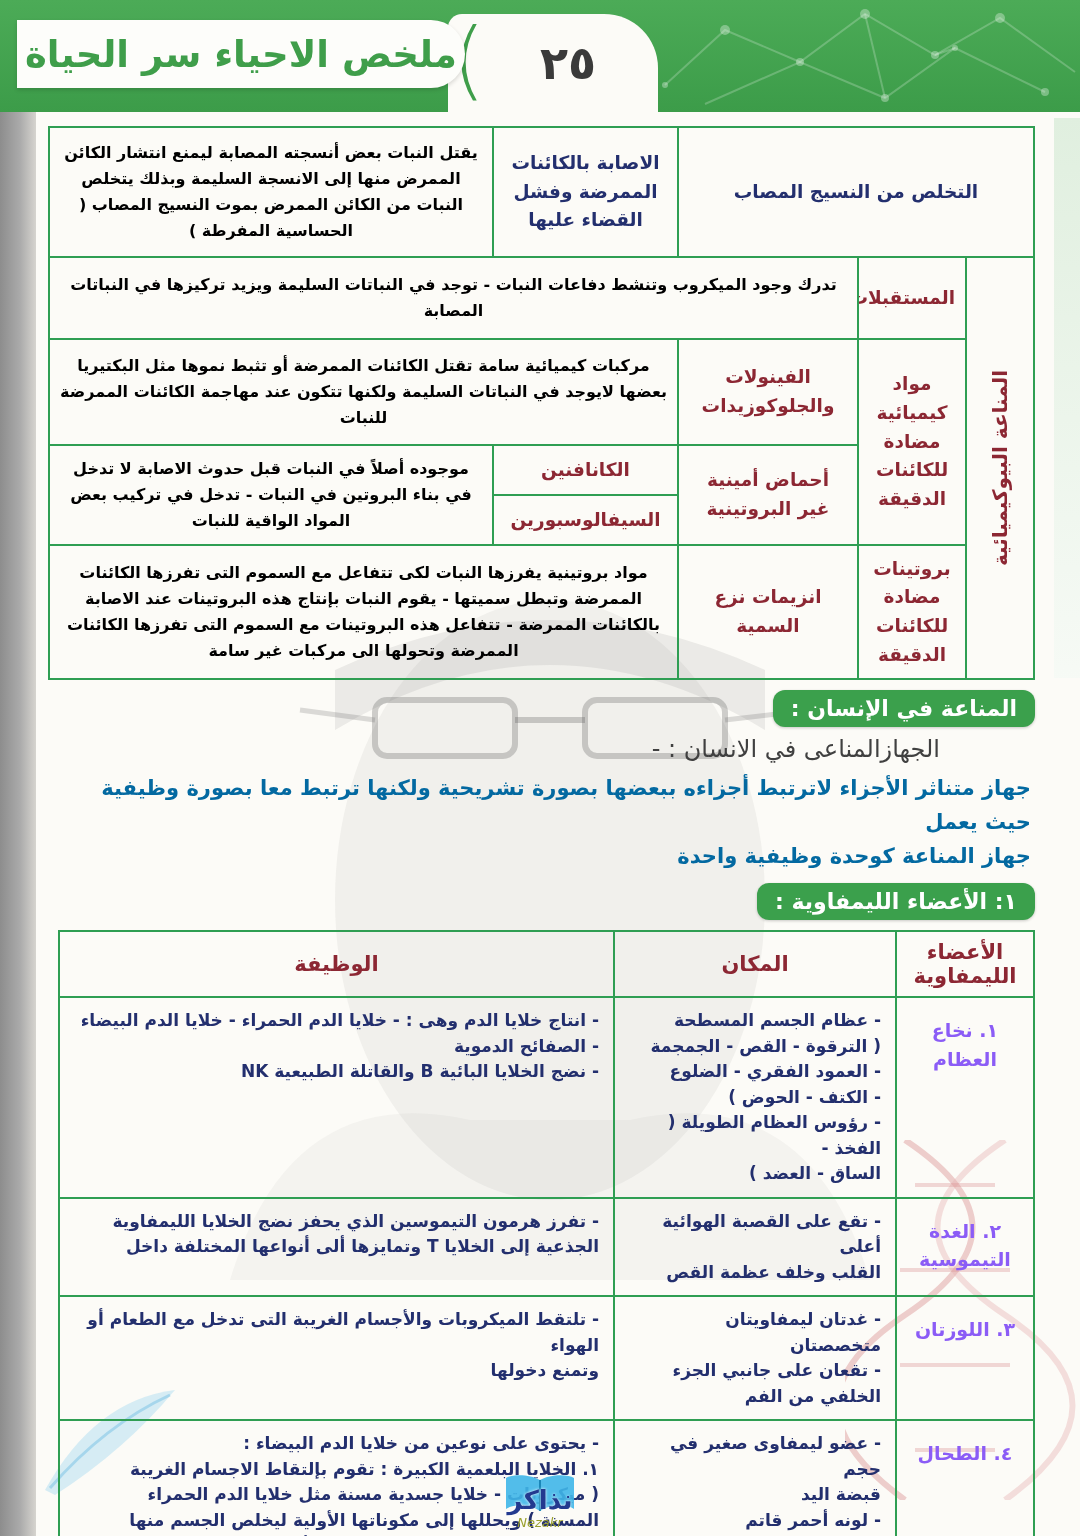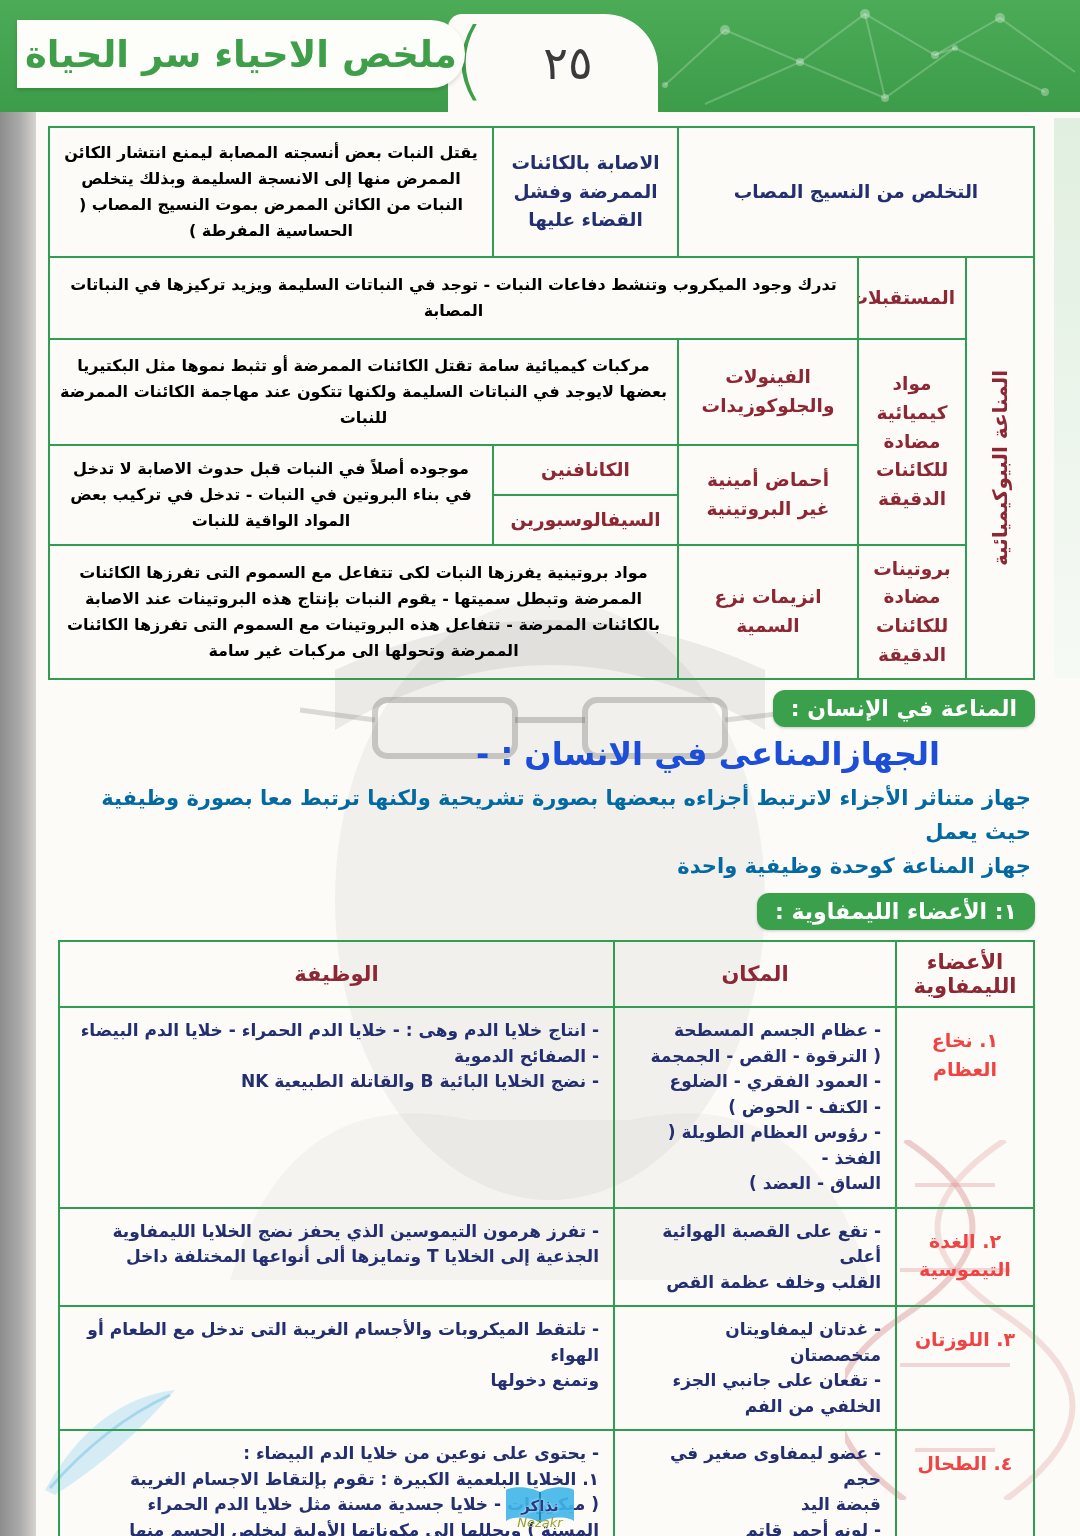--- a/index.html
+++ b/index.html
@@ -17,21 +17,21 @@
   .banner { position:relative; width:1080px; height:112px;
     background:linear-gradient(180deg,#4cab57,#3c9c49); z-index:2; }
   .net-pattern { position:absolute; right:0; top:0; width:430px; height:112px; }
   .title-box { position:absolute; left:17px; top:20px; width:448px; height:68px; background:#fdfdfa;
     border-radius:0 34px 34px 0; display:flex; align-items:center; justify-content:center;
     box-shadow:0 2px 4px rgba(0,0,0,.15); }
   .title { color:#3f9e4a; font-size:37px; font-weight:bold; white-space:nowrap; }
   .num-notch { position:absolute; left:448px; top:14px; width:210px; height:98px; background:#fcfbf7;
     border-radius:14px 54px 0 0; display:flex; align-items:center; justify-content:center; }
   .bracket { position:absolute; left:4px; top:-4px; color:#3f9e4a; font-size:86px; line-height:98px; font-weight:300; }
-  .page-num { color:#3a3a3a; font-size:46px; font-weight:normal; margin-left:30px; }
+  .page-num { color:#3a3a3a; font-size:46px; font-weight:bold; margin-left:30px; }
 
   
   .bg-art { position:absolute; z-index:0; pointer-events:none; }
 
   .content { position:relative; z-index:1; padding:14px 45px 0 48px; direction:rtl; }
 
   table { border-collapse:collapse; table-layout:fixed; width:100%; direction:rtl; background:transparent; }
   td, th { border:2px solid #2f9e53; vertical-align:middle; text-align:center; padding:8px 10px; overflow:hidden; }
 
   .plant-table .desc  { color:#000000; font-weight:bold; font-size:16px; line-height:1.62; }
@@ -39,34 +39,34 @@
   .plant-table .sub   { color:#8c2733; font-weight:bold; font-size:18.5px; line-height:1.55; }
   .plant-table .navy  { color:#232f6e; }
   .side-cell { position:relative; }
   .side-cell .vlabel { position:absolute; left:50%; top:50%;
     transform:translate(-50%,-50%) rotate(-90deg); transform-origin:center;
     white-space:nowrap; color:#8c2733; font-weight:bold; font-size:20px; }
 
   .badge { display:inline-block; width:fit-content; background:#3ba04c; color:#ffffff;
     font-weight:bold; font-size:22px; padding:6px 18px; border-radius:12px; margin-top:10px;
     box-shadow:0 1px 3px rgba(0,0,0,.2); }
-  .green-head { color:#1d4ed8; font-weight:bold; font-size:32px; margin:8px 95px 0 0; }
+  .green-head { color:#404040; font-weight:normal; font-size:24px; margin:8px 95px 0 0; }
   .lead { color:#0369a1; font-weight:bold; font-size:21px; line-height:1.62; margin:8px 4px 0 40px;
     text-align:right; white-space:pre-line; }
 
   .organs-table { margin-top:10px; width:99%; }
   .organs-table th { color:#8c2733; font-weight:bold; font-size:21px; height:56px; background:transparent; }
-  .organs-table .organ { color:#ef4444; font-weight:bold; font-size:19px; vertical-align:top; padding-top:18px; line-height:1.5; }
+  .organs-table .organ { color:#8b5cf6; font-weight:bold; font-size:19px; vertical-align:top; padding-top:18px; line-height:1.5; }
   .organs-table .cell { color:#232f6e; font-weight:bold; font-size:17px; line-height:1.5;
     text-align:right; vertical-align:top; padding:10px 14px; white-space:pre-line; }
 
   
   .brand { position:absolute; left:50%; bottom:6px; transform:translateX(-50%);
     text-align:center; z-index:5; width:140px; }
-  .brand .ar { position:relative; color:#233a8f; font-size:15px; font-weight:bold; margin-top:-34px; display:block;
+  .brand .ar { position:relative; color:#233a8f; font-size:26px; font-weight:bold; margin-top:-34px; display:block;
     text-shadow:0 0 3px #ffffff; }
   .brand .en { color:#9aa02e; font-size:13px; font-style:italic; display:block; }
 </style>
 </head>
 <body>
 
 <div class="page">
 
   <div class="scan-strip"></div>
   <div class="right-strip"></div>

